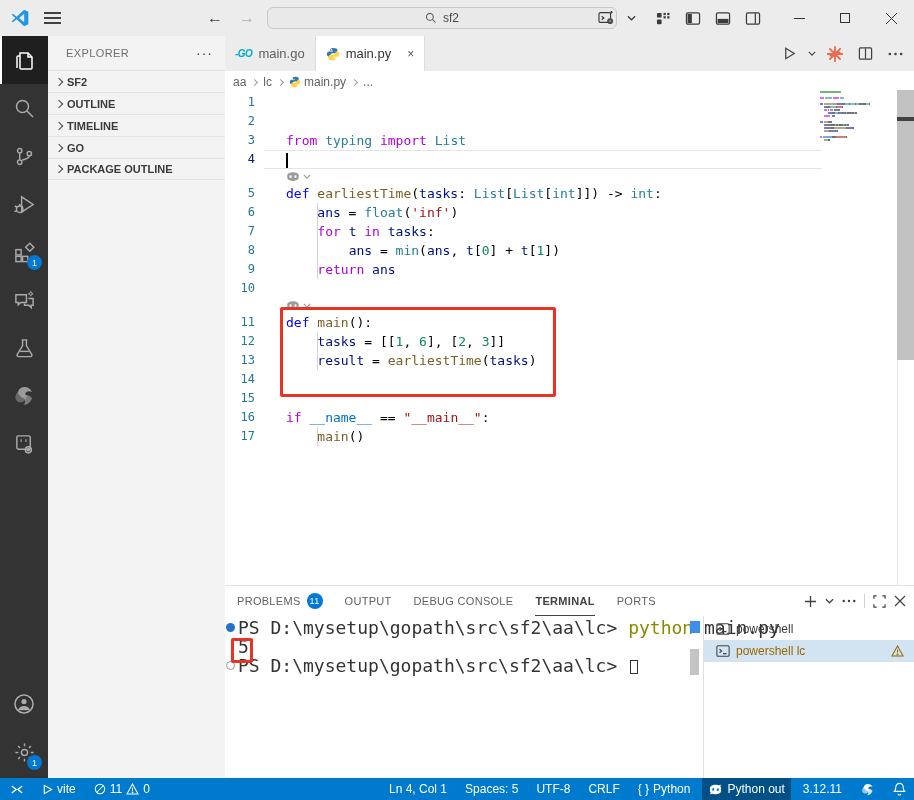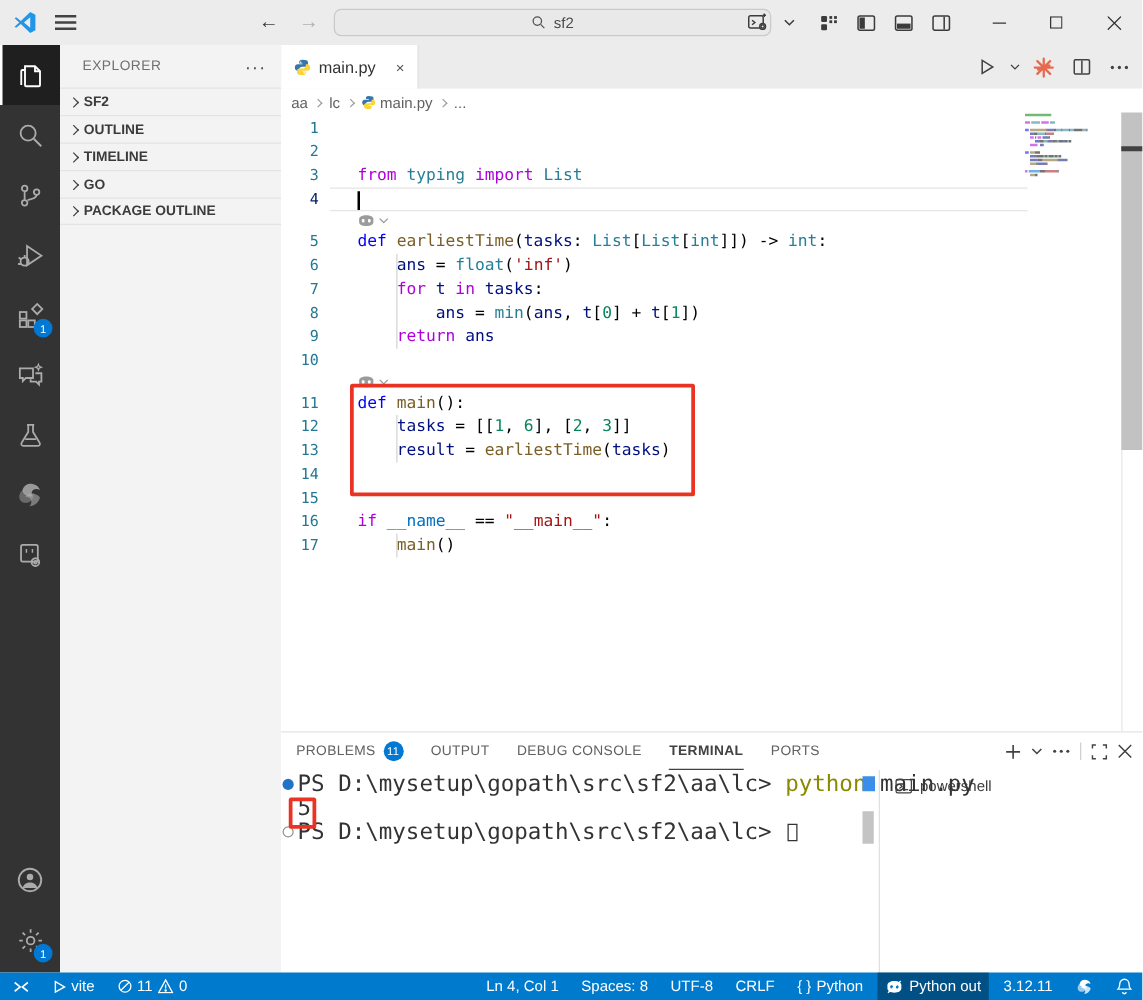--- a/index.html
+++ b/index.html
@@ -287,20 +287,24 @@
       <span class="chev"></span>
       <span>GO</span>
     </div>
   <div class="sb-row">
       <span class="chev"></span>
       <span>PACKAGE OUTLINE</span>
     </div>
 </div>
 
 <div class="tabbar">
+  <div class="tab">
+    <span class="go-ic">-GO</span>
+    <span>main.go</span>
+  </div>
   <div class="tab active">
     <svg width="14" height="14" viewBox="0 0 16 16">
         <path fill="#3776ab" d="M7.9 1C5.7 1 5 2 5 3v1.3h3v.7H3.6C2.2 5 1 6 1 8s1.2 3 2.6 3H5V9.4C5 8 6.2 7.2 7.6 7.2h3C11.7 7.2 13 6.5 13 5.2V3c0-1.2-1.8-2-5.1-2zM6.4 2.4a.7.7 0 1 1 0 1.4.7.7 0 0 1 0-1.4z"></path>
         <path fill="#ffd43b" d="M8.1 15c2.2 0 2.9-1 2.9-2v-1.3H8V11h4.4C13.8 11 15 10 15 8s-1.2-3-2.6-3H11v1.6c0 1.4-1.2 2.2-2.6 2.2h-3C4.3 8.8 3 9.5 3 10.8V13c0 1.2 1.8 2 5.1 2zm1.5-1.4a.7.7 0 1 1 0-1.4.7.7 0 0 1 0 1.4z"></path>
       </svg>
     <span>main.py</span>
     <span class="close">×</span>
   </div>
 </div>
 <div class="ed-actions">
@@ -575,20 +579,34 @@
   <div class="sash"></div>
 
   <div class="termlist">
     <div class="tl-row">
       <svg width="14" height="14" viewBox="0 0 16 16" fill="none" stroke="#424242" stroke-width="1.2">
           <rect x="1" y="2" width="14" height="12" rx="1.5"></rect>
           <path d="M4 6l2.5 2L4 10M8 11h4"></path>
         </svg>
       <span>powershell</span>
     </div>
+    <div class="tl-row selected">
+      <svg width="14" height="14" viewBox="0 0 16 16" fill="none" stroke="#424242" stroke-width="1.2">
+          <rect x="1" y="2" width="14" height="12" rx="1.5"></rect>
+          <path d="M4 6l2.5 2L4 10M8 11h4"></path>
+        </svg>
+      <span>powershell lc</span>
+      <span class="tl-warn">
+        <svg width="13" height="12" viewBox="0 0 14 13" fill="none" stroke="#9a6700" stroke-width="1.1">
+            <path d="M7 1L13 12H1z"></path>
+            <path d="M7 5v3.5"></path>
+            <circle cx="7" cy="10.2" r=".5" fill="#9a6700"></circle>
+          </svg>
+      </span>
+    </div>
   </div>
 </div>
 
 <div class="statusbar">
   <div class="sb-left">
     <span class="sb-item">
       <svg width="14" height="13" viewBox="0 0 16 14" stroke="#fff" stroke-width="1.5" fill="none">
           <path d="M2 3l5 4-5 4M14 3L9 7l5 4"></path>
         </svg>
     </span>
@@ -607,21 +625,21 @@
       <svg width="13" height="12" viewBox="0 0 14 13" fill="none" stroke="#fff" stroke-width="1.1">
           <path d="M7 1L13 12H1z"></path>
           <path d="M7 5v3.5"></path>
           <circle cx="7" cy="10.2" r=".5" fill="#fff"></circle>
         </svg>
       <span>0</span>
     </span>
   </div>
   <div class="sb-right">
     <span class="sb-item">Ln 4, Col 1</span>
-    <span class="sb-item">Spaces: 8</span>
+    <span class="sb-item">Spaces: 5</span>
     <span class="sb-item">UTF-8</span>
     <span class="sb-item">CRLF</span>
     <span class="sb-item">
       <span>{ }</span>
       <span>Python</span>
     </span>
     <span class="sb-item sb-prominent">
       <svg width="15" height="13" viewBox="0 0 16 14">
           <path fill="#fff" d="M2 5.5C2 3.5 4.5 2 8 2s6 1.5 6 3.5v3c0 2-2.5 3.5-6 3.5S2 10.5 2 8.5z"></path>
           <rect x="4.5" y="5.5" width="2.2" height="3" rx="1" fill="#007acc"></rect>

